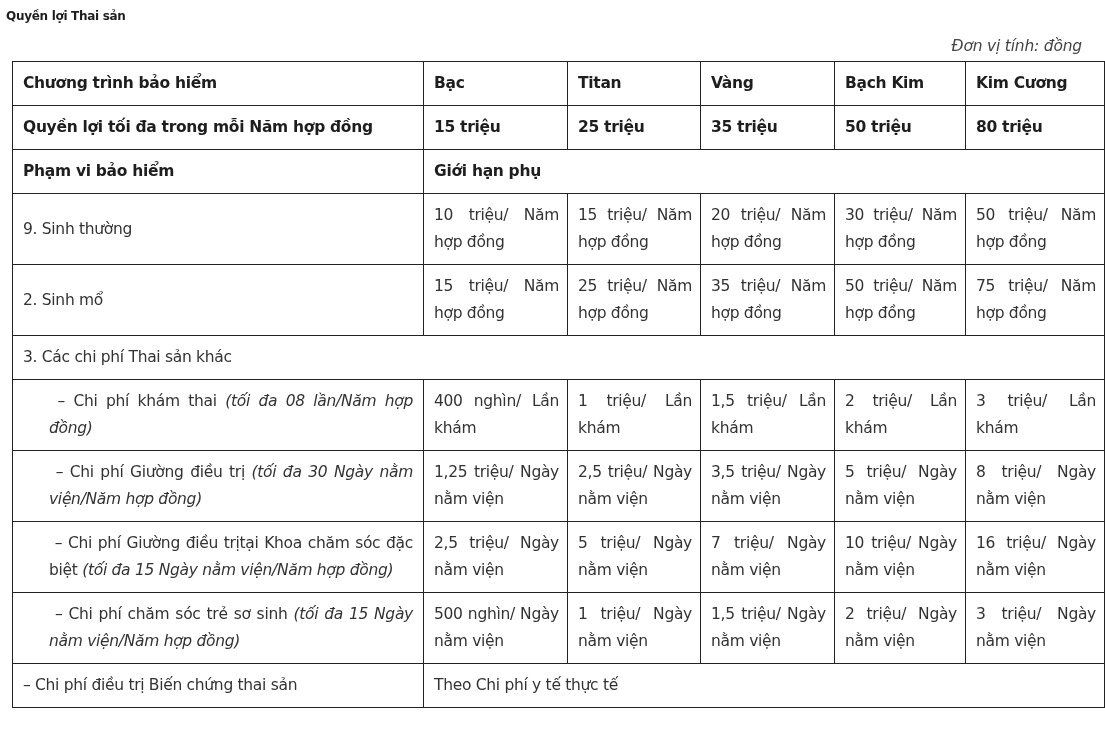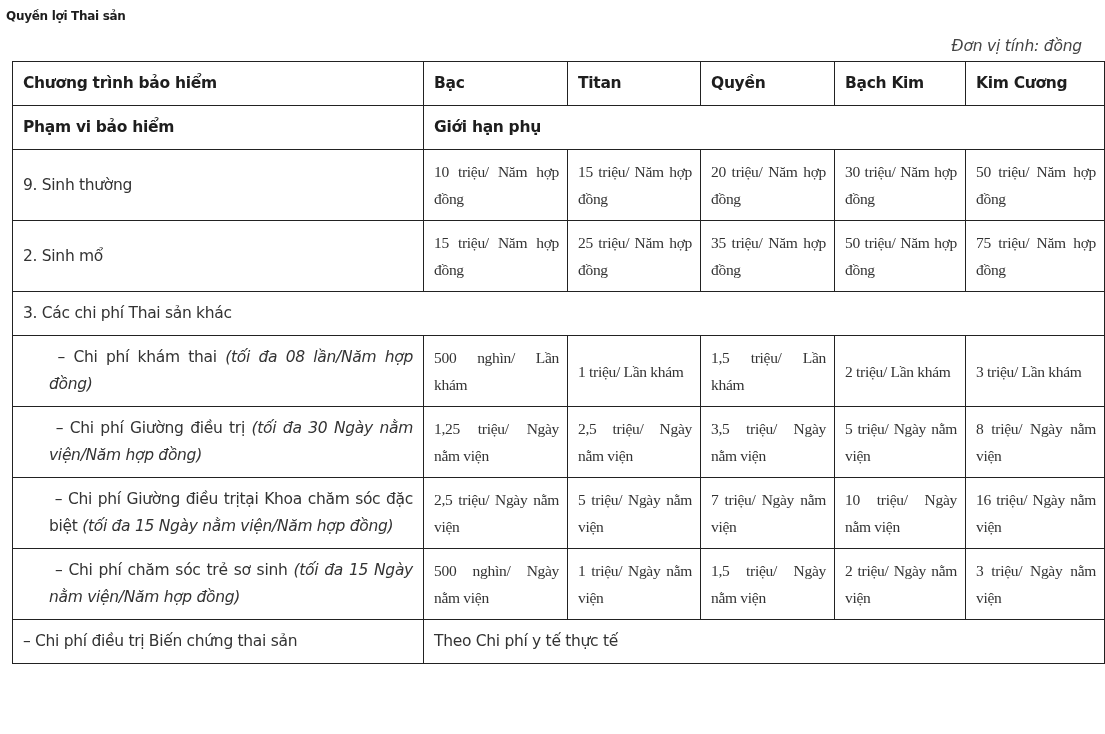--- a/index.html
+++ b/index.html
@@ -29,21 +29,21 @@
       line-height: 27px;
       color: #333333;
       letter-spacing: -0.3px;
       overflow: hidden;
     }
     td.b { font-weight: bold; color: #1e1e1e; }
     td.j { text-align: justify; text-align-last: left; padding-left: 36px; }
     .it { font-style: italic; }
     tr.h46 td { height: 43px; }
     tr.h73 td { height: 70px; }
-    td.cell-val { padding-left: 10px; padding-right: 8px; font-family: Liberation Serif, serif; }
+    td.cell-val { padding-left: 10px; padding-right: 8px; }
   </style>
 </head>
 <body>
 
 <div class="title">Quyền lợi Thai sản</div>
 <div class="unit">Đơn vị tính: đồng</div>
 
 <table>
   <colgroup>
     <col style="width:411px">
@@ -51,23 +51,31 @@
     <col style="width:133px">
     <col style="width:134px">
     <col style="width:131px">
     <col style="width:139px">
   </colgroup>
   <tbody>
       <tr class="h46">
     <td class="b">Chương trình bảo hiểm</td>
     <td class="b">Bạc</td>
     <td class="b">Titan</td>
-    <td class="b">Quyền</td>
+    <td class="b">Vàng</td>
     <td class="b">Bạch Kim</td>
     <td class="b">Kim Cương</td>
+  </tr>
+  <tr class="h46">
+    <td class="b">Quyền lợi tối đa trong mỗi Năm hợp đồng</td>
+    <td class="b">15 triệu</td>
+    <td class="b">25 triệu</td>
+    <td class="b">35 triệu</td>
+    <td class="b">50 triệu</td>
+    <td class="b">80 triệu</td>
   </tr>
   <tr class="h46">
     <td class="b">Phạm vi bảo hiểm</td>
     <td class="b" colspan="5">Giới hạn phụ</td>
   </tr>
   <tr class="h73">
     <td>9. Sinh thường</td>
     <td class="j cell-val">10 triệu/ Năm hợp đồng</td>
     <td class="j cell-val">15 triệu/ Năm hợp đồng</td>
     <td class="j cell-val">20 triệu/ Năm hợp đồng</td>
@@ -80,21 +88,21 @@
     <td class="j cell-val">25 triệu/ Năm hợp đồng</td>
     <td class="j cell-val">35 triệu/ Năm hợp đồng</td>
     <td class="j cell-val">50 triệu/ Năm hợp đồng</td>
     <td class="j cell-val">75 triệu/ Năm hợp đồng</td>
   </tr>
   <tr class="h46">
     <td colspan="6">3. Các chi phí Thai sản khác</td>
   </tr>
   <tr class="h73">
     <td class="j">&nbsp;<span>– Chi phí khám thai</span> <span class="it">(tối đa 08 lần/Năm hợp đồng)</span></td>
-    <td class="j cell-val">500 nghìn/ Lần khám</td>
+    <td class="j cell-val">400 nghìn/ Lần khám</td>
     <td class="j cell-val">1 triệu/ Lần khám</td>
     <td class="j cell-val">1,5 triệu/ Lần khám</td>
     <td class="j cell-val">2 triệu/ Lần khám</td>
     <td class="j cell-val">3 triệu/ Lần khám</td>
   </tr>
   <tr class="h73">
     <td class="j">&nbsp;<span>– Chi phí Giường điều trị</span> <span class="it">(tối đa 30 Ngày nằm viện/Năm hợp đồng)</span></td>
     <td class="j cell-val">1,25 triệu/ Ngày nằm viện</td>
     <td class="j cell-val">2,5 triệu/ Ngày nằm viện</td>
     <td class="j cell-val">3,5 triệu/ Ngày nằm viện</td>

